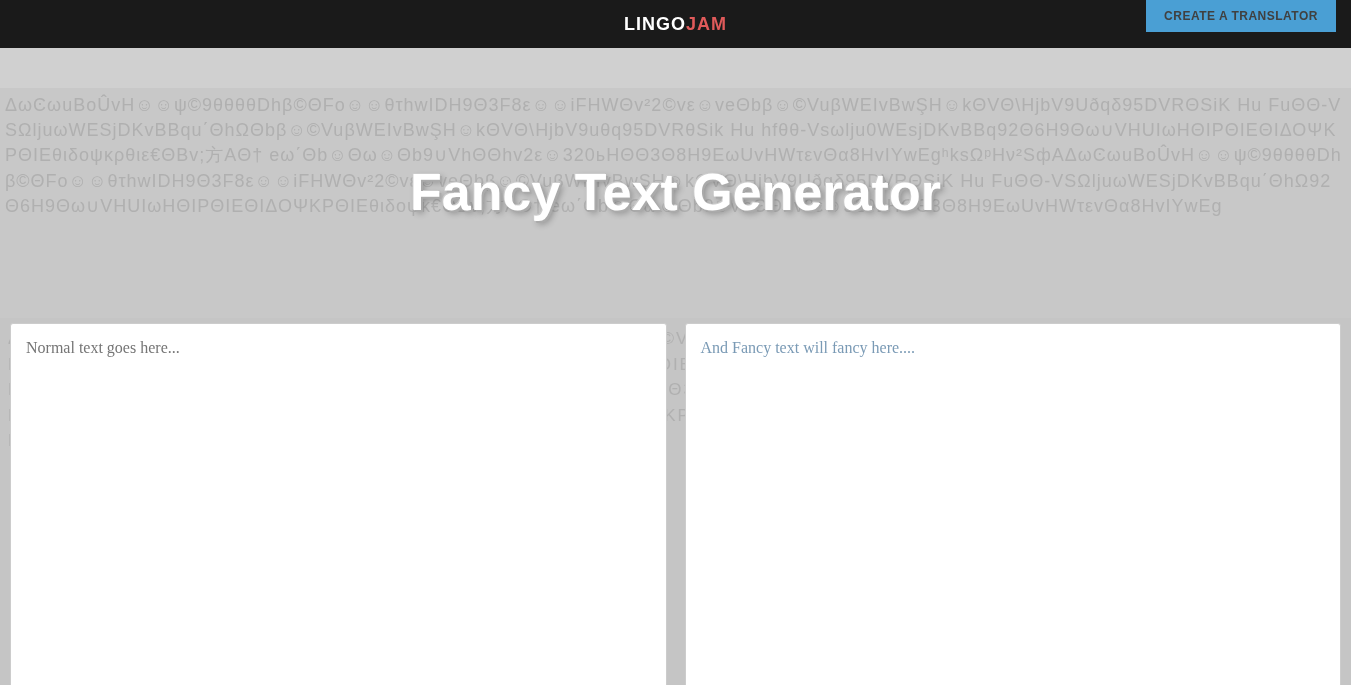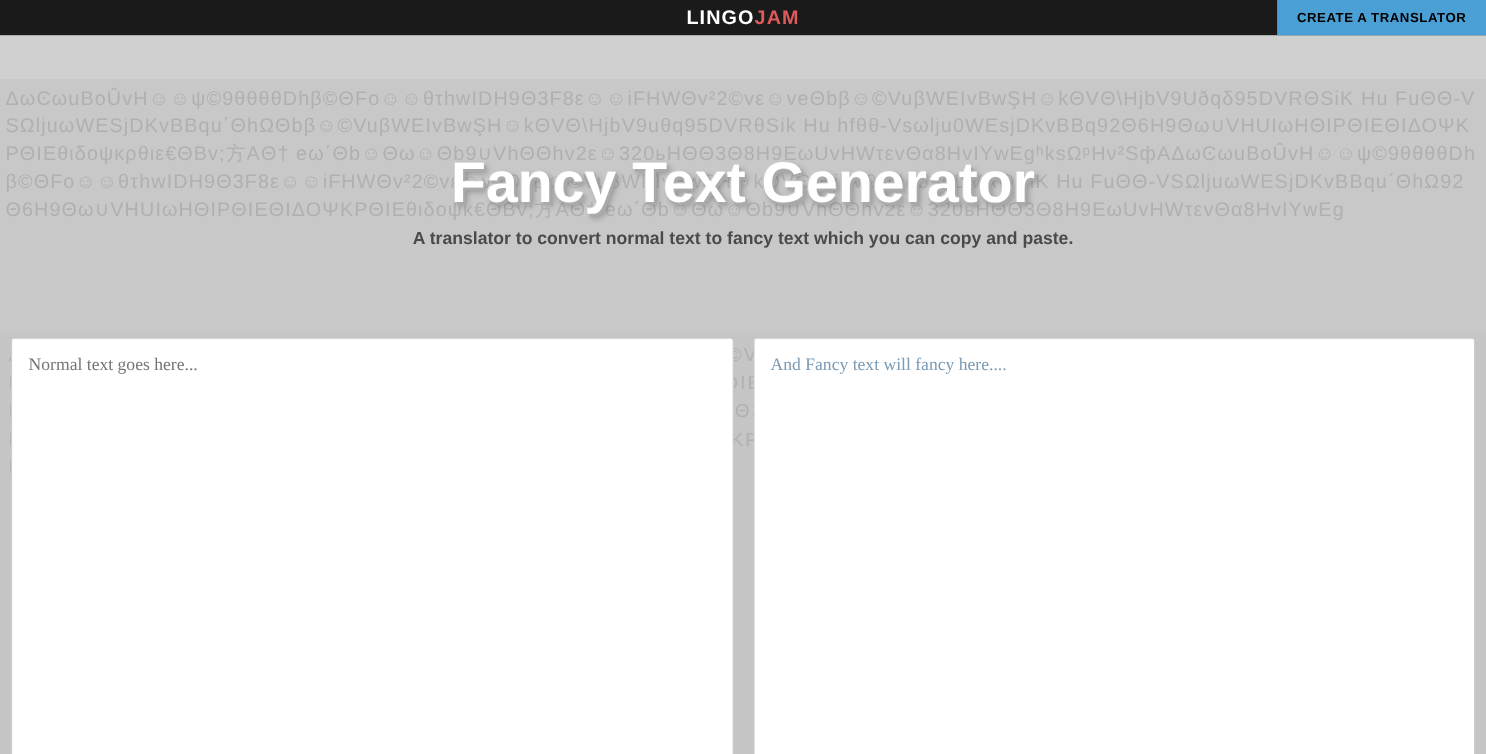--- a/index.html
+++ b/index.html
@@ -7,21 +7,21 @@
     body {
       font-family: Arial, sans-serif;
       background: #d0d0d0;
       overflow-x: hidden;
       min-height: 685px;
     }
 
     
     .navbar {
       background: #1a1a1a;
-      height: 32px;
+      height: 48px;
       display: flex;
       align-items: center;
       justify-content: center;
       position: relative;
       z-index: 10;
     }
 
     .logo {
       font-size: 18px;
       font-weight: bold;
@@ -31,26 +31,26 @@
     .logo-lingo {
       color: #ffffff;
     }
 
     .logo-jam {
       color: #e05a5a;
     }
 
     .create-btn {
       position: absolute;
-      right: 0;
+      right: 15px;
       top: 0;
       height: 32px;
       padding: 0 18px;
       background: #4a9fd4;
-      color: #000000;
+      color: #404040;
       border: none;
       font-size: 12px;
       font-weight: bold;
       letter-spacing: 0.5px;
       cursor: pointer;
       text-transform: uppercase;
     }
 
     
     .hero {
@@ -142,21 +142,20 @@
     <span class="logo-lingo">LINGO</span><span class="logo-jam">JAM</span>
   </div>
   <button class="create-btn">CREATE A TRANSLATOR</button>
 </nav>
 
 <div class="hero">
 
   <div class="bg-text">ΔωϾωuBοÛvΗ☺☺ψ©9θθθθDhβ©ΘFο☺☺θτhwΙDΗ9Θ3F8ε☺☺iFΗWΘv²2©vε☺veΘbβ☺©VuβWΕΙvBwŞΗ☺kΘVΘ\HjbV9Uðqδ95DVRΘSiK Ηu FuΘΘ-VSΩljuωWΕSjDKvBBqu΄ΘhΩΘbβ☺©VuβWΕΙvBwŞΗ☺kΘVΘ\HjbV9uθq95DVRθSik Hu hfθθ-Vsωlju0WEsjDKvBBq92Θ6Η9Θω∪VΗUΙωΗΘΙΡΘΙΕΘΙΔΟΨΚΡΘΙΕθιδοψκρθιε€ΘBv;方AΘ† eω΄Θb☺Θω☺Θb9∪VhΘΘhv2ε☺320ьΗΘΘ3Θ8Η9ΕωUvΗWτεvΘα8ΗvΙYwΕgʰksΩᵖΗν²SфAΔωϾωuBοÛvΗ☺☺ψ©9θθθθDhβ©ΘFο☺☺θτhwΙDΗ9Θ3F8ε☺☺iFΗWΘv²2©vε☺veΘbβ☺©VuβWΕΙvBwŞΗ☺kΘVΘ\HjbV9Uðqδ95DVRΘSiK Ηu FuΘΘ-VSΩljuωWΕSjDKvBBqu΄ΘhΩ92Θ6Η9Θω∪VΗUΙωΗΘΙΡΘΙΕΘΙΔΟΨΚΡΘΙΕθιδοψκ€ΘBv;方AΘ† eω΄Θb☺Θω☺Θb9∪VhΘΘhv2ε☺320ьΗΘΘ3Θ8Η9ΕωUvΗWτεvΘα8ΗvΙYwΕg</div>
 
   <h1 class="hero-title">Fancy Text Generator</h1>
-  <p class="hero-subtitle">A translator to convert normal text to fancy text which you can copy and paste.</p>
 </div>
 
 <div style="background:#c5c5c5; padding: 5px 10px 30px; position:relative;">
 
   <div style="position:absolute;top:0;left:0;right:0;bottom:0;color:rgba(150,150,150,0.45);font-size:17px;line-height:1.5;overflow:hidden;pointer-events:none;word-break:break-all;padding:8px;letter-spacing:2px;">
     ΔωϾωuBοÛvΗψ©9θθθθDhβ©ΘFοθτhwΙDΗ9Θ3F8εiFΗWΘv²2©vεveΘbβ©VuβWΕΙvBwŞΗkΘVΘ\HjbV9Uðqδ95DVRΘSiK Ηu FuΘΘ-VSΩljuωWΕSjDKvBBqu΄ΘhΩΘbβ©VuβWΕΙvBw92Θ6Η9Θω∪VΗUΙωΗΘΙΡΘΙΕΘΙΔΟΨΚΡΘΙΕθιδοψκρθιε€ΘBv;方AΘeωΘbΘωΘb9∪VhΘΘhv2ε320ьΗΘΘ3Θ8Η9ΕωUvΗWτεvΘα8ΗvΙYwΕgksΩΗνSфAΔωuBοÛvΗψ©9θθθθDhβ©ΘFοθτhwΙDΗ9Θ3F8εiFΗWΘv²2©vεveΘbβ©VuβWΕΙvBwŞΗkΘVΘ\HjbV9Uðqδ95DVRΘSiK Ηu FuΘΘ-VSΩljuωWΕSjDKvBBq92Θ6Η9Θω∪VΗUΙωΗΘΙΡΘΙΕΘΙΔΟΨΚΡΘΙΕθιδοψκ€ΘBv;方AΘeωΘbΘωΘb9∪VhΘΘhv2ε320ьΗΘΘ3Θ8Η9ΕωUvΗWτεvΘα8ΗvΙYwΕgksΩΗνSфA
   </div>
 
   <div class="text-panels">
 

